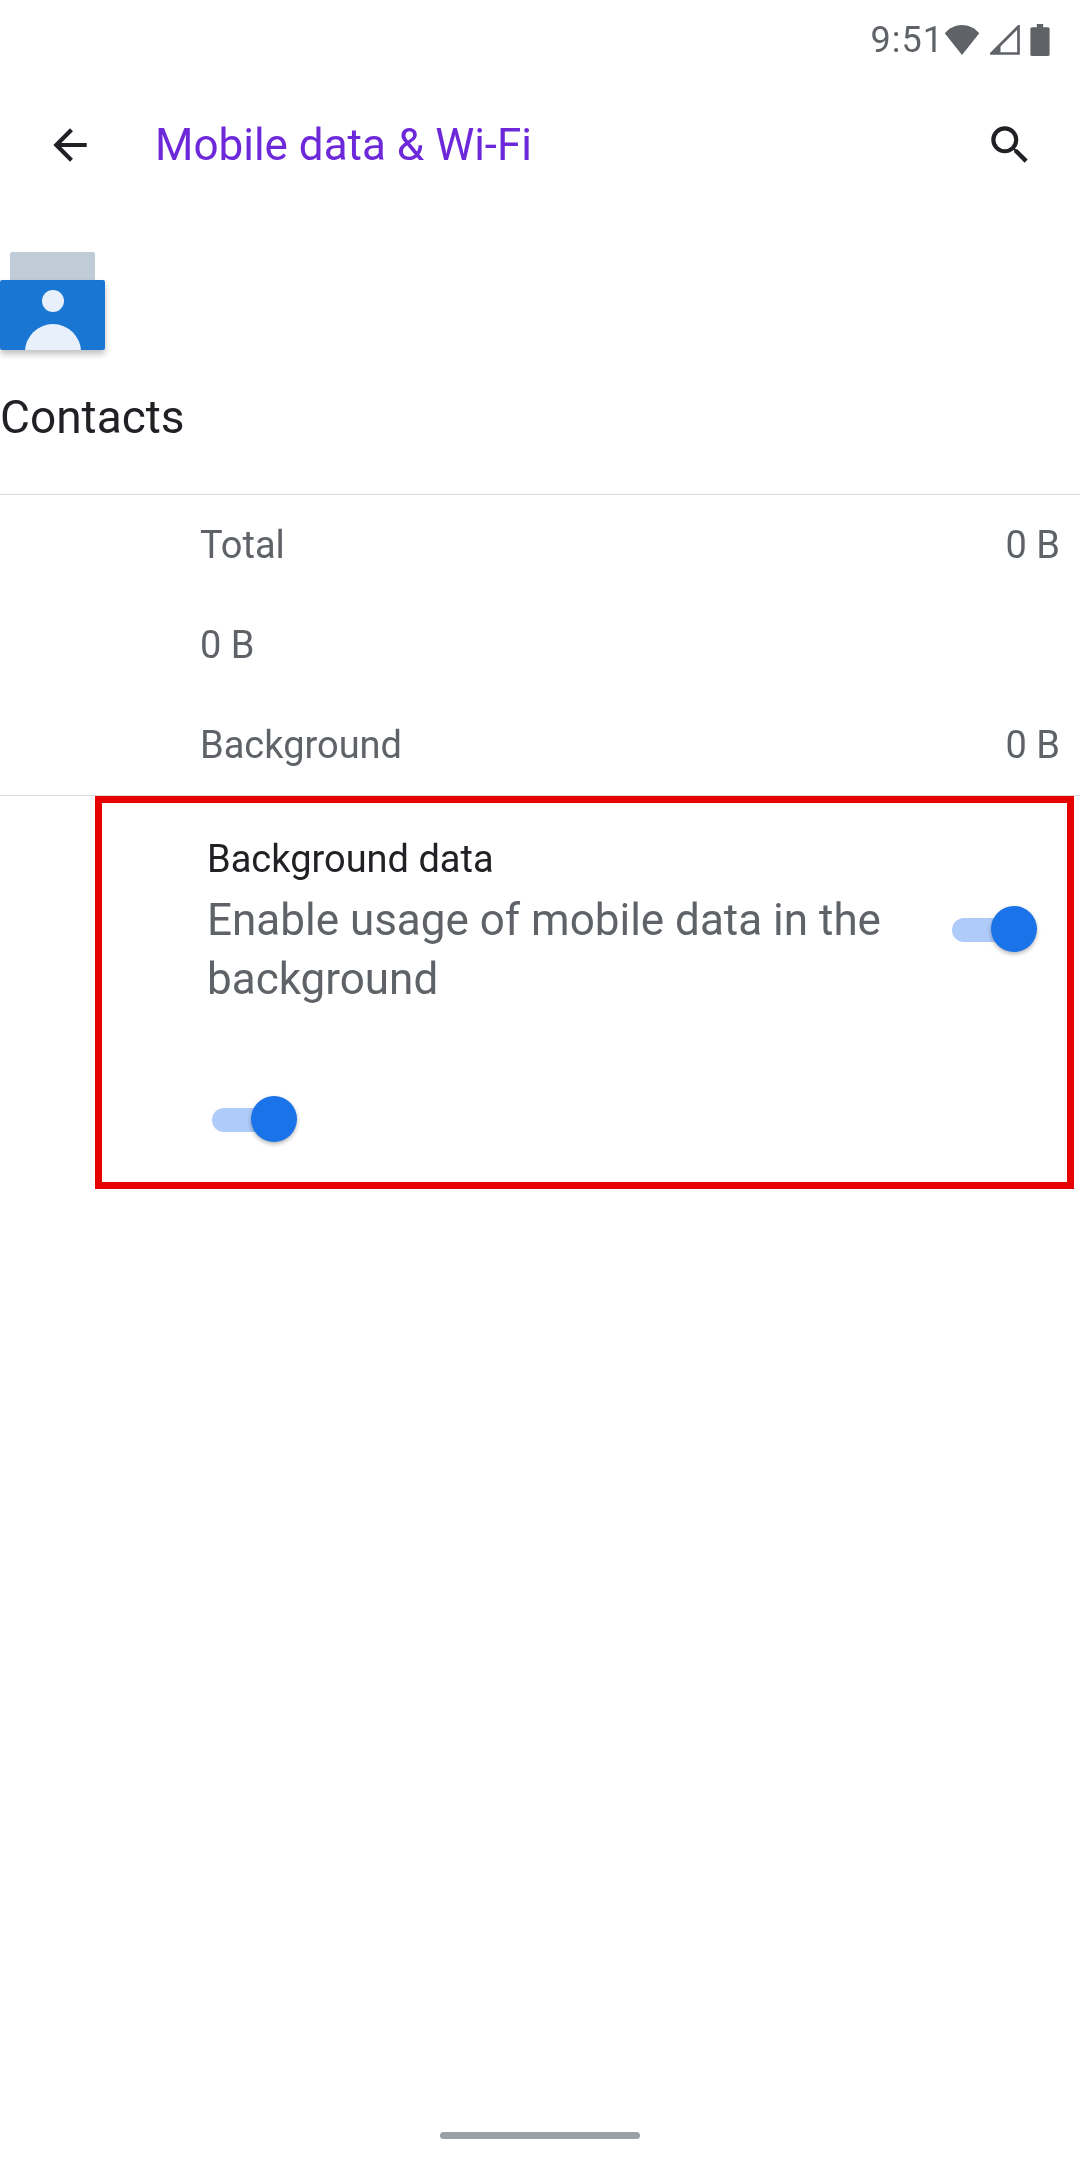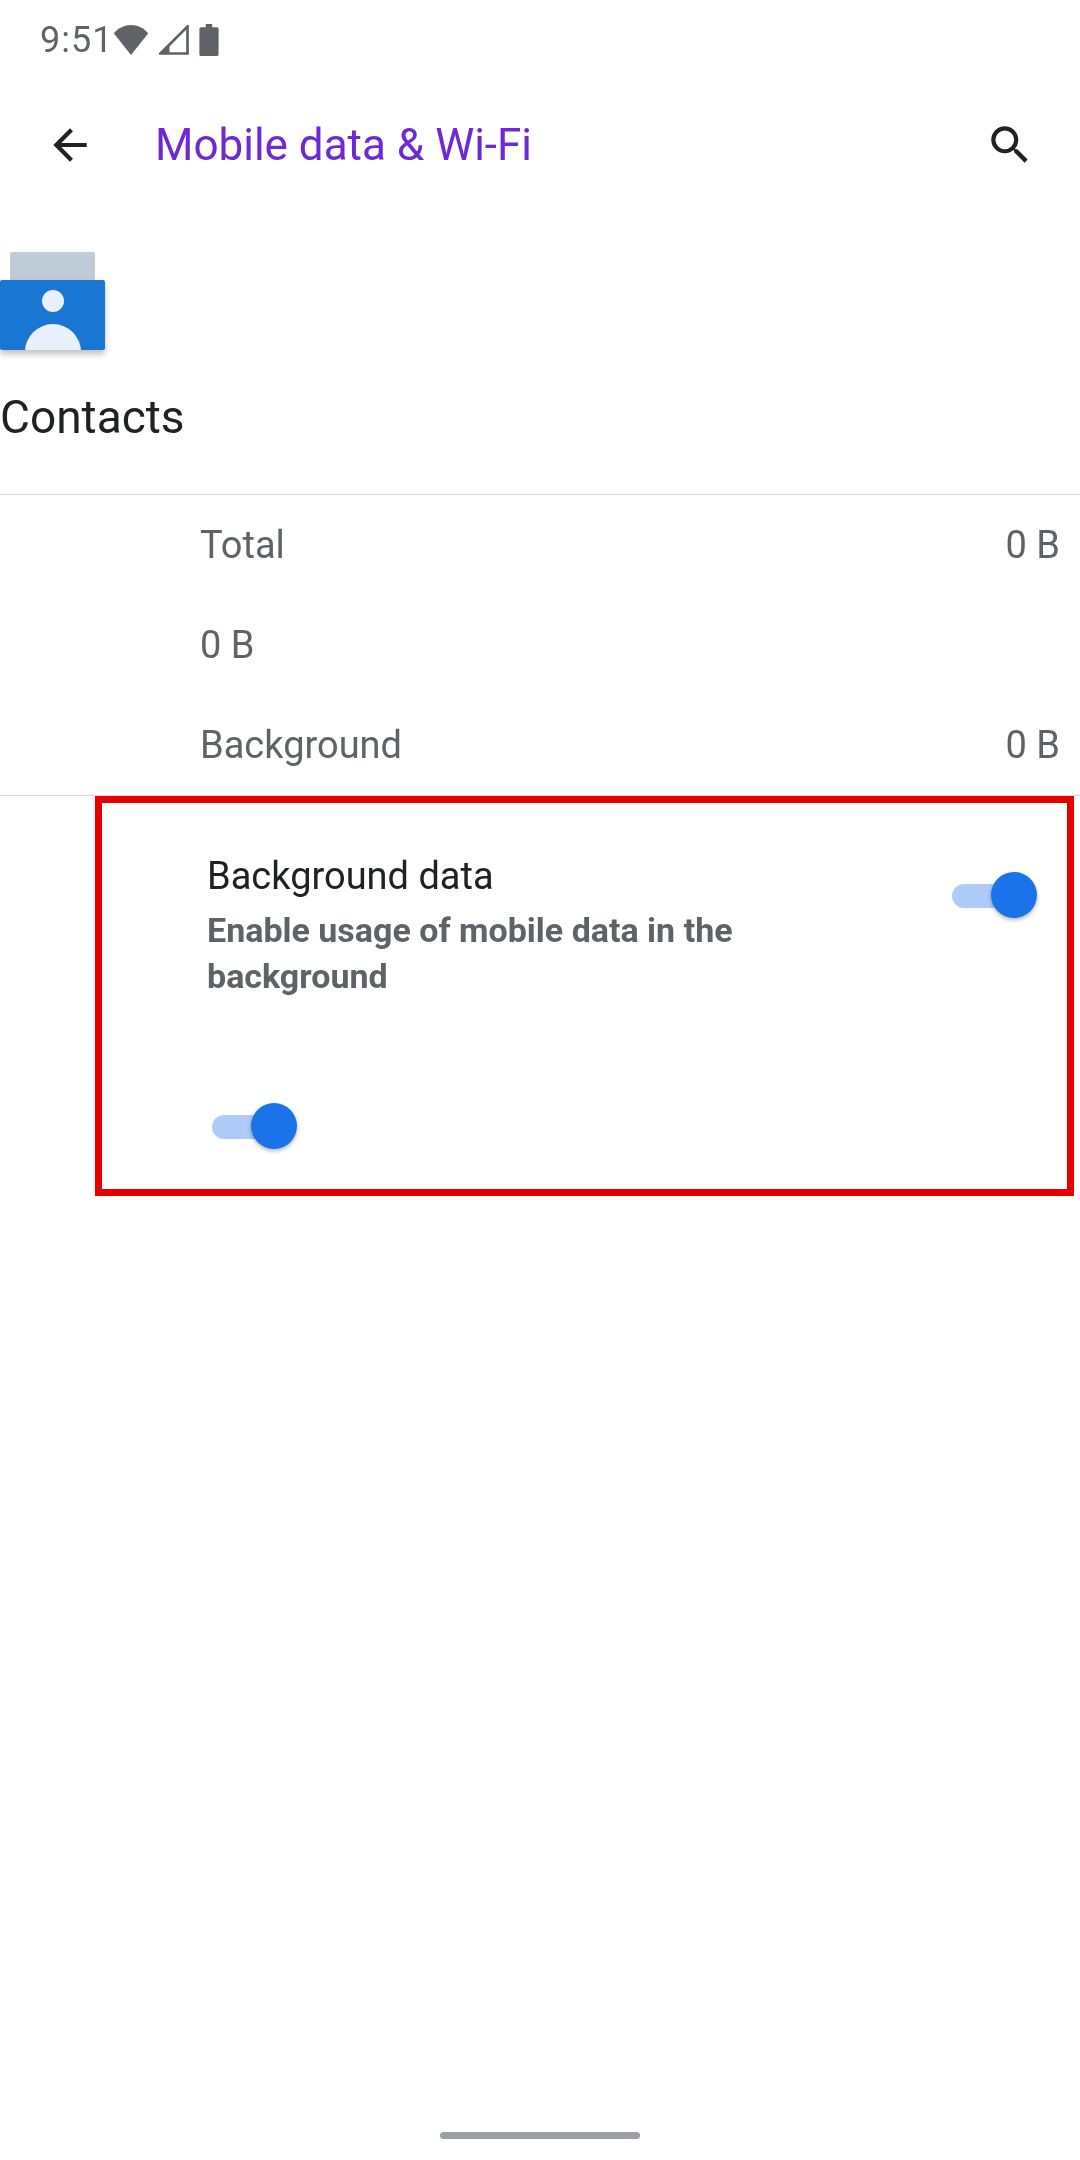--- a/index.html
+++ b/index.html
@@ -1,37 +1,37 @@
 <!DOCTYPE html>
 <html><head>
 <meta charset="utf-8">
 <style>
   * { box-sizing: border-box; margin: 0; padding: 0; }
   html, body { width: 1080px; height: 2160px; font-family: Roboto, "Helvetica Neue", Arial, sans-serif; background: #fff; color: #202124; }
-  .statusbar { height: 80px; display: flex; align-items: center; justify-content: flex-start; padding: 0 30px 0 40px; color: #5f6368; }
+  .statusbar { height: 80px; display: flex; align-items: center; justify-content: flex-end; padding: 0 30px 0 40px; color: #5f6368; }
   .statusbar .time { font-size: 36px; letter-spacing: 1px; }
   .statusbar .icons { display: flex; align-items: center; gap: 10px; }
   .app-bar { height: 130px; display: flex; align-items: center; padding: 0 40px; }
   .app-bar .title { font-size: 44px; color: #6d28d9; margin-left: 55px; flex: 1; }
   .iconbtn { width: 60px; height: 60px; display: flex; align-items: center; justify-content: center; }
   .hero { padding: 40px 0 50px 0; display: flex; flex-direction: column; align-items: flex-start; }
   .appicon { width: 105px; height: 105px; position: relative; }
   .appicon .back { position: absolute; left: 10px; top: 2px; width: 85px; height: 40px; background: #bfcbd6; border-radius: 2px; }
   .appicon .front { position: absolute; left: 0; top: 30px; width: 105px; height: 70px; background: #1976d2; border-radius: 2px; box-shadow: 0 4px 6px rgba(0,0,0,.25); overflow: hidden; }
   .appicon .head { position: absolute; left: 50%; top: 10px; width: 22px; height: 22px; background: #e8f0fb; border-radius: 50%; transform: translateX(-50%); }
   .appicon .body { position: absolute; left: 50%; bottom: -14px; width: 56px; height: 40px; background: #e8f0fb; border-radius: 28px 28px 0 0; transform: translateX(-50%); }
   .appname { margin-top: 35px; font-size: 46px; color: #202124; }
   .divider { height: 1px; background: #dadce0; width: 100%; }
   .row { display: flex; align-items: center; padding: 28px 20px 28px 200px; }
   .row .label { font-size: 38px; color: #5f6368; flex: 1; }
   .row .value { font-size: 38px; color: #5f6368; }
-  .setting { display: flex; align-items: flex-start; padding: 34px 50px 34px 200px; margin-top: 17px; }
+  .setting { display: flex; align-items: center; padding: 34px 50px 34px 200px; }
   .setting .text { flex: 1; padding-right: 40px; }
   .setting .title { font-size: 38px; color: #202124; margin-bottom: 10px; }
-  .setting .sub { font-size: 34px; color: #5f6368; line-height: 1.35; font-weight: bold; }
+  .setting .sub { font-size: 44px; color: #5f6368; line-height: 1.35; }
   .switch { width: 90px; height: 60px; position: relative; flex-shrink: 0; margin-top: 10px; }
   .switch .track { position: absolute; left: 5px; top: 20px; width: 72px; height: 24px; background: #aecbfa; border-radius: 12px; }
   .switch .thumb { position: absolute; right: 0px; top: 8px; width: 46px; height: 46px; background: #1a73e8; border-radius: 50%; box-shadow: 0 2px 4px rgba(0,0,0,.3); }
   .highlight-box { border: 7px solid #e60000; margin: 0 6px 0 95px; padding: 0; }
   .highlight-box .setting { padding-left: 105px; padding-right: 30px; }
   .navbar { position: absolute; bottom: 0; left: 0; width: 1080px; height: 50px; display: flex; align-items: center; justify-content: center; }
   .navbar .handle { width: 200px; height: 7px; background: #9aa0a6; border-radius: 4px; }
   svg { display: block; }
 </style>
 </head>

